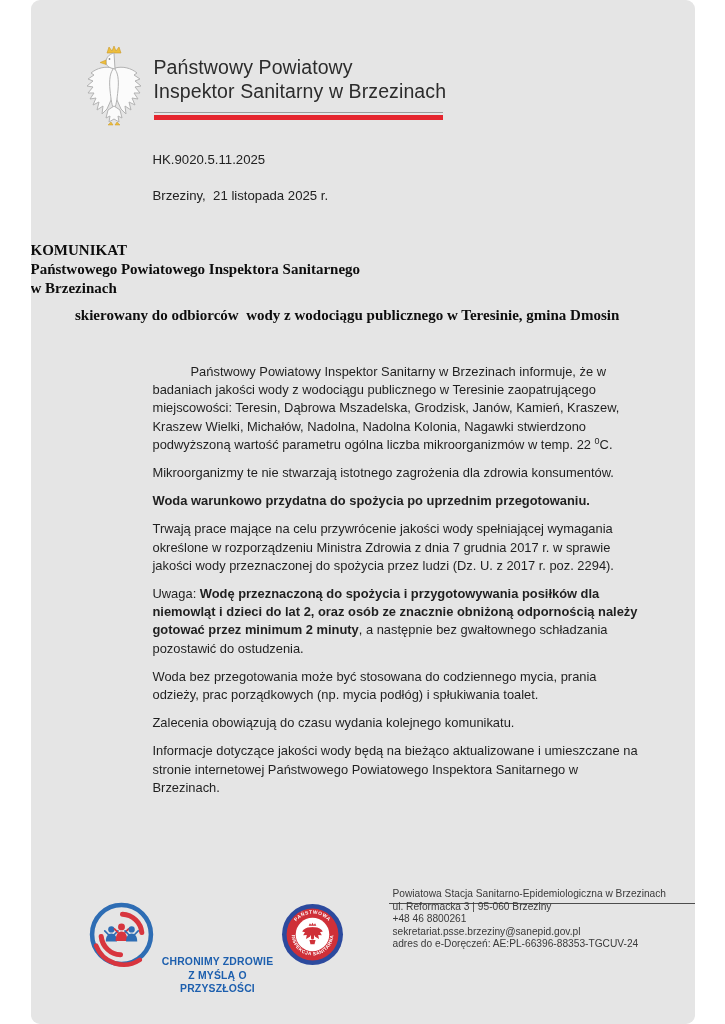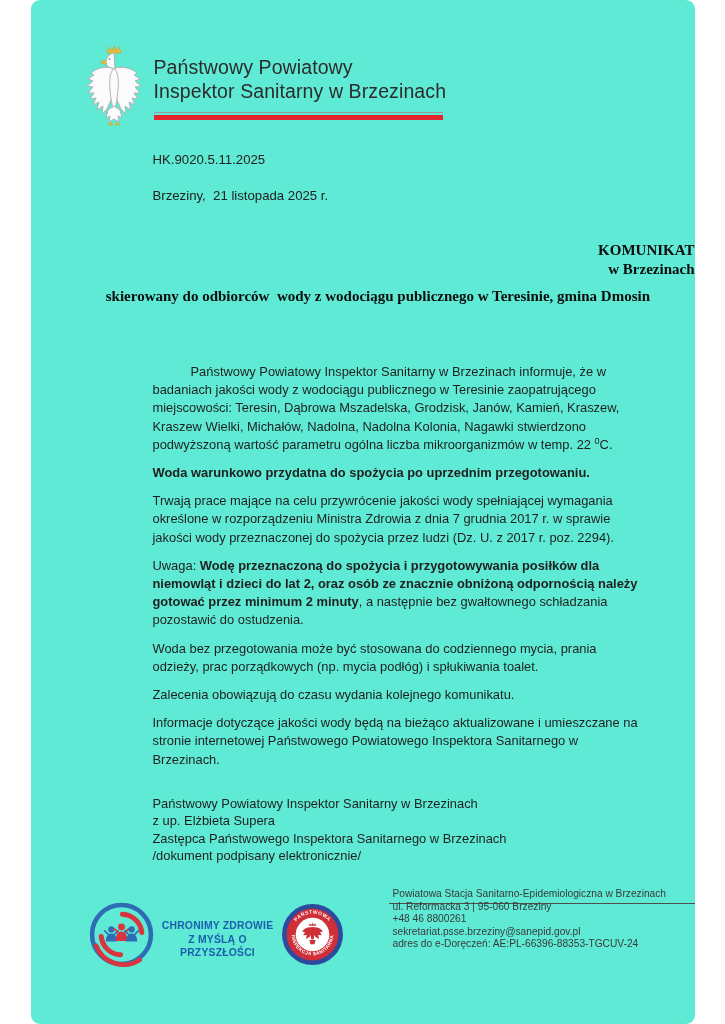--- a/index.html
+++ b/index.html
@@ -1,37 +1,37 @@
 <!DOCTYPE html>
 <html lang="pl"><head>
 <meta charset="utf-8">
 <style>
   * { margin:0; padding:0; box-sizing:border-box; }
   body { background:#ffffff; font-family:"Liberation Sans", sans-serif; }
   .page {
     position:relative; width:664px; height:1024px; margin:0 auto;
-    background:#5eead4; overflow:hidden; color:#1f1f1f;border-radius:9px;
+    background:#e5e5e5; overflow:hidden; color:#1f1f1f;border-radius:9px;
   }
   .prewrap { white-space:pre-wrap;margin-top:16px; }
 
   
   .header { position:absolute; left:50px; top:44px; display:flex; }
   .eagle-box { width:66px; height:96px; flex:0 0 66px; }
   .header-text { margin-left:7px; padding-top:11px; }
   .org-name { font-size:19.5px; line-height:24px; color:#2c2c2c; letter-spacing:0.1px; }
   .rules { margin-top:9px; }
   .rule-gray { width:289px; height:1px; background:#9b9b9b; }
   .rule-red  { width:289px; height:5px; margin-top:2px; }
 
   
   .reference { position:absolute; left:122px; top:150px; font-size:13.2px; line-height:20px; color:#222; }
 
   
   .title-block {
-    position:absolute; top:241px; left:0; width:100%; text-align:right;
+    position:absolute; top:241px; left:0; width:100%; text-align:left;
     font-family:"Liberation Serif", serif; font-weight:bold;
     font-size:15px; line-height:19px; color:#0d0d0d;
   }
   .title-block .wrap { max-width:575px; margin:8px auto; }
 
   
   .body-text { position:absolute; left:122px; top:363px; width:503px;
     font-size:12.9px; line-height:18.2px; color:#1f1f1f; }
   .body-text p { margin:0 12px 10px 0; }
   .indent { text-indent:38px; }
@@ -89,46 +89,42 @@
     </div>
   </div>
 
   <div class="reference">
     <div>HK.9020.5.11.2025</div>
     <div class="prewrap">Brzeziny,  21 listopada 2025 r.</div>
   </div>
 
   <div class="title-block">
     <div>KOMUNIKAT</div>
+    <div>Państwowego Powiatowego Inspektora Sanitarnego</div>
     <div>w Brzezinach</div>
     <div class="wrap prewrap">skierowany do odbiorców  wody z wodociągu publicznego w Teresinie, gmina Dmosin</div>
   </div>
 
   <div class="body-text">
     <p class="indent"><span>Państwowy Powiatowy Inspektor Sanitarny w Brzezinach informuje, że w badaniach jakości wody z wodociągu publicznego w Teresinie zaopatrującego miejscowości: Teresin, Dąbrowa Mszadelska, Grodzisk, Janów, Kamień, Kraszew, Kraszew Wielki, Michałów, Nadolna, Nadolna Kolonia, Nagawki stwierdzono podwyższoną wartość parametru ogólna liczba mikroorganizmów w temp. 22 </span><sup class="deg">0</sup><span>C.</span></p>
 
+    <p>Mikroorganizmy te nie stwarzają istotnego zagrożenia dla zdrowia konsumentów.</p>
 
     <p class="bold">Woda warunkowo przydatna do spożycia po uprzednim przegotowaniu.</p>
 
     <p>Trwają prace mające na celu przywrócenie jakości wody spełniającej wymagania określone w rozporządzeniu Ministra Zdrowia z dnia 7 grudnia 2017 r. w sprawie jakości wody przeznaczonej do spożycia przez ludzi (Dz. U. z 2017 r. poz. 2294).</p>
 
     <p><span>Uwaga: </span><span class="bold">Wodę przeznaczoną do spożycia i przygotowywania posiłków dla niemowląt i dzieci do lat 2, oraz osób ze znacznie obniżoną odpornością należy gotować przez minimum 2 minuty</span><span>, a następnie bez gwałtownego schładzania pozostawić do ostudzenia.</span></p>
 
     <p>Woda bez przegotowania może być stosowana do codziennego mycia, prania odzieży, prac porządkowych (np. mycia podłóg) i spłukiwania toalet.</p>
 
     <p>Zalecenia obowiązują do czasu wydania kolejnego komunikatu.</p>
 
     <p>Informacje dotyczące jakości wody będą na bieżąco aktualizowane i umieszczane na stronie internetowej Państwowego Powiatowego Inspektora Sanitarnego w Brzezinach.</p>
 
-    <div class="signature">
-      <div>Państwowy Powiatowy Inspektor Sanitarny w Brzezinach</div>
-      <div>z up. Elżbieta Supera</div>
-      <div>Zastępca Państwowego Inspektora Sanitarnego w Brzezinach</div>
-      <div>/dokument podpisany elektronicznie/</div>
-    </div>
   </div>
 
   <div class="footer-logo">
     <svg viewBox="0 0 68 68" width="69" height="69" aria-hidden="true">
       <circle cx="34" cy="34" r="29" fill="none" stroke="#2e6db4" stroke-width="4.5"></circle>
       <path d="M9 45 A29 29 0 0 0 52 59" fill="none" stroke="#d8353e" stroke-width="4.5" stroke-linecap="round"></path>
       <path d="M14 36 A20 20 0 0 0 33 54" fill="none" stroke="#d8353e" stroke-width="5" stroke-linecap="round"></path>
       <path d="M54 32 A20 20 0 0 0 35 14" fill="none" stroke="#d8353e" stroke-width="5" stroke-linecap="round"></path>
 
       <g fill="#2e6db4">
@@ -144,21 +140,21 @@
       <path d="M30.5 32 L27 28.5 M37.5 32 L41 28.5" stroke="#d8353e" stroke-width="1.7" stroke-linecap="round" fill="none"></path>
 
       <g fill="#2e6db4">
         <circle cx="44" cy="29" r="3.1"></circle>
         <path d="M44 33 C40.5 33 38.5 36 38.5 41 L49.5 41 C49.5 36 47.5 33 44 33 Z"></path>
       </g>
       <path d="M41 34 L37.5 30.5 M47 34 L50.5 30.5" stroke="#2e6db4" stroke-width="1.7" stroke-linecap="round" fill="none"></path>
     </svg>
   </div>
 
-  <div class="slogan" id="slogan" style="color: rgb(29, 95, 174);">
+  <div class="slogan" id="slogan" style="color: rgb(29, 95, 174); margin-top: 36px;">
     <div>CHRONIMY ZDROWIE</div>
     <div>Z MYŚLĄ O PRZYSZŁOŚCI</div>
   </div>
 
   <div class="seal-box">
     <svg viewBox="0 0 62 62" width="63" height="63" aria-hidden="true">
       <defs>
         <path id="sealTopArc" d="M10.5 31 A20.5 20.5 0 0 1 51.5 31"></path>
         <path id="sealBottomArc" d="M10.5 31 A20.5 20.5 0 0 0 51.5 31"></path>
       </defs>

